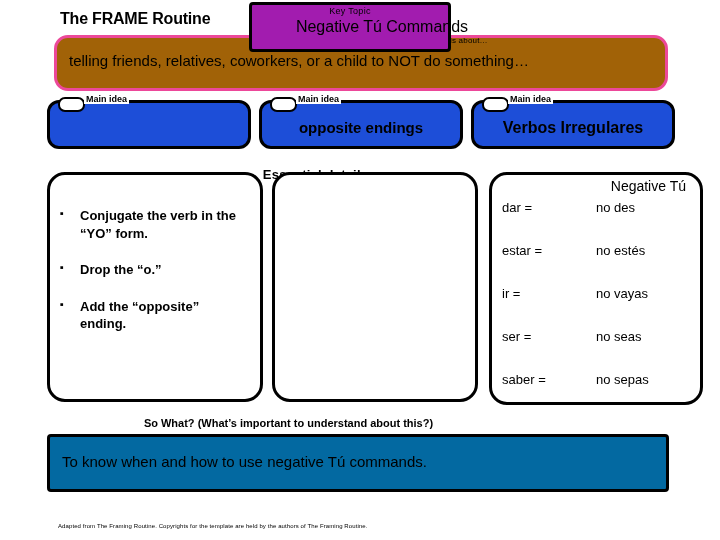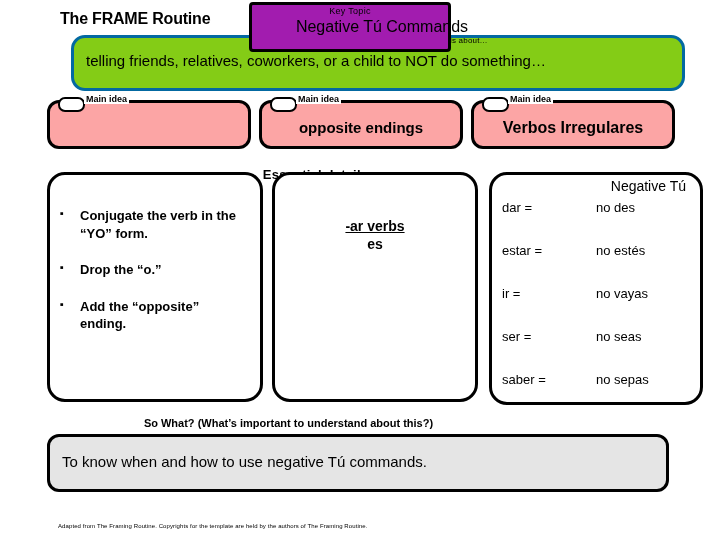--- a/index.html
+++ b/index.html
@@ -65,42 +65,41 @@
     letter-spacing: 0.2px;
     z-index: 6;
   }
 
   
   #is-about-box {
     left: 54px;
     top: 35px;
     width: 608px;
     height: 50px;
-    border: 3px solid #0369a1;
+    border: 3px solid #ec4899;
     border-radius: 14px;
-    background: #84cc16;
+    background: #a16207;
     z-index: 2;
-    margin-left: 17px;
   }
   #is-about-text {
     position: absolute;
     left: 12px;
     top: 14px;
     font-size: 15px;
     white-space: nowrap;
   }
 
   
   .main-idea-box {
     top: 100px;
     width: 198px;
     height: 43px;
     border: 3px solid #000;
     border-radius: 12px;
-    background: #fca5a5;
+    background: #1d4ed8;
   }
   #main-idea-box-0 { left: 47px; }
   #main-idea-box-1 { left: 259px; }
   #main-idea-box-2 { left: 471px; }
 
   .mi-oval {
     position: absolute;
     left: 8px;
     top: -6px;
     width: 23px;
@@ -236,22 +235,22 @@
     text-align: center;
     font-size: 11px;
     font-weight: bold;
   }
   #so-what-box {
     left: 47px;
     top: 434px;
     width: 616px;
     height: 52px;
     border: 3px solid #000;
-    border-radius: 12px;
-    background: #e5e5e5;
+    border-radius: 4px;
+    background: #0369a1;
   }
   #so-what-text {
     position: absolute;
     left: 12px;
     top: 16px;
     font-size: 15px;
     white-space: nowrap;
   }
 
   
@@ -300,24 +299,20 @@
 
 <div class="abs detail-box" id="detail-box-0">
   <div class="bullet-list">
     <div class="bullet-item">Conjugate the verb in the “YO” form.</div>
     <div class="bullet-item">Drop the “o.”</div>
     <div class="bullet-item">Add the “opposite” ending.</div>
   </div>
 </div>
 
 <div class="abs detail-box" id="detail-box-1">
-  <div class="verb-group" id="verb-group-0">
-    <span class="verb-group-title">-ar verbs</span>
-    <span class="verb-group-ending">es</span>
-  </div>
 </div>
 
 <div class="abs detail-box" id="detail-box-2">
   <div id="irregular-table-header">Negative Tú</div>
   <div class="irr-row" id="irr-row-0">
     <span class="irr-verb">dar =</span>
     <span class="irr-form">no des</span>
   </div>
   <div class="irr-row" id="irr-row-1">
     <span class="irr-verb">estar =</span>

